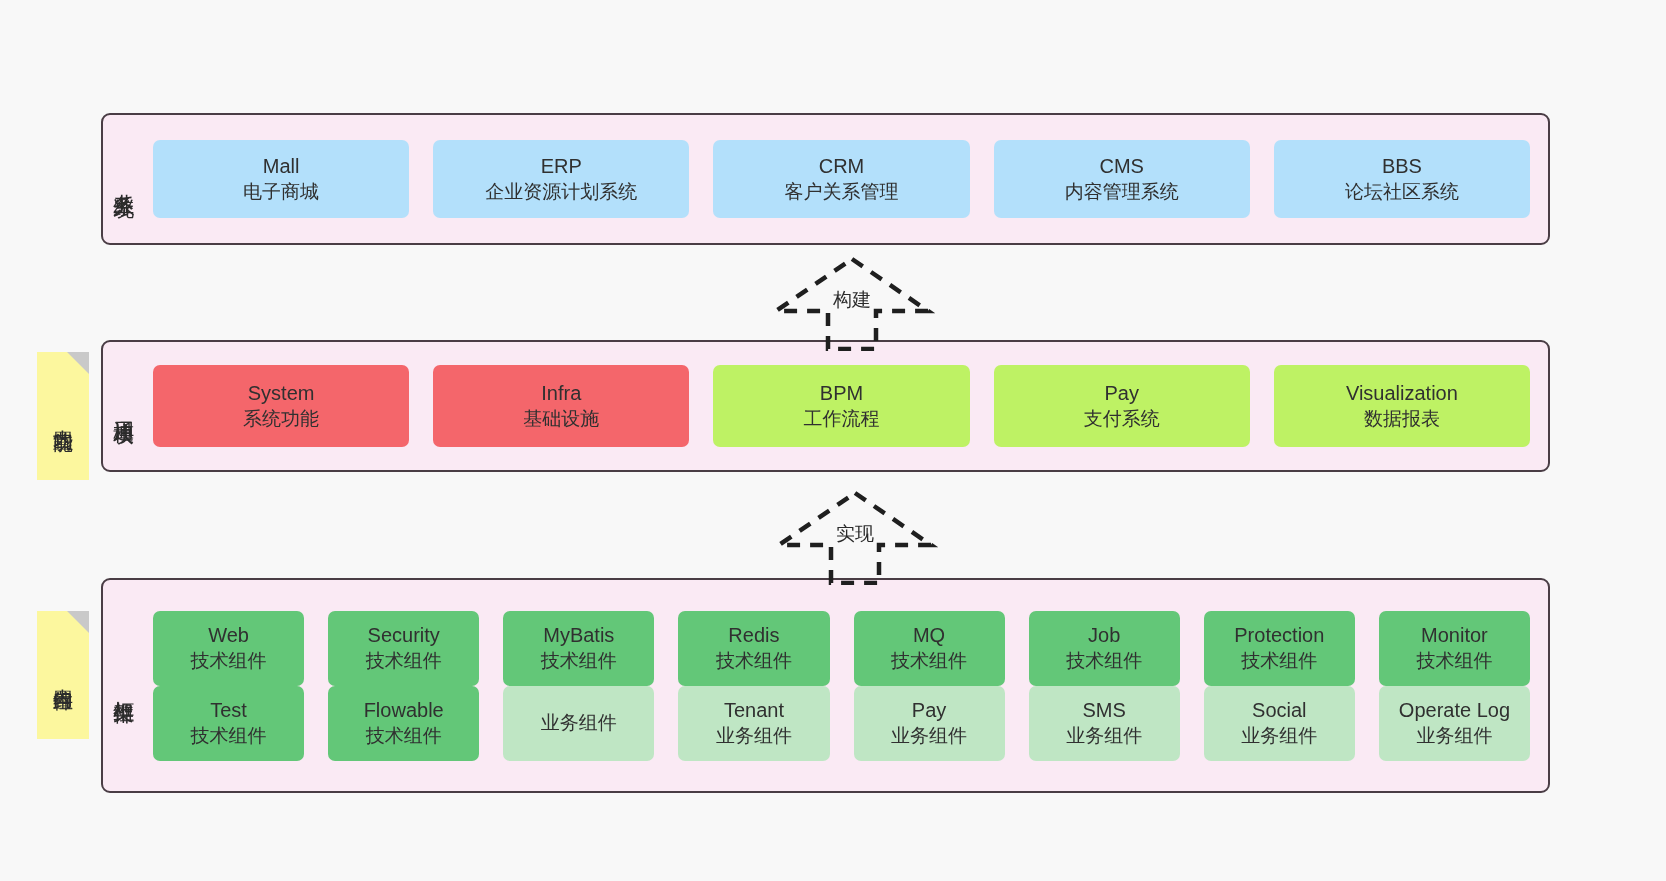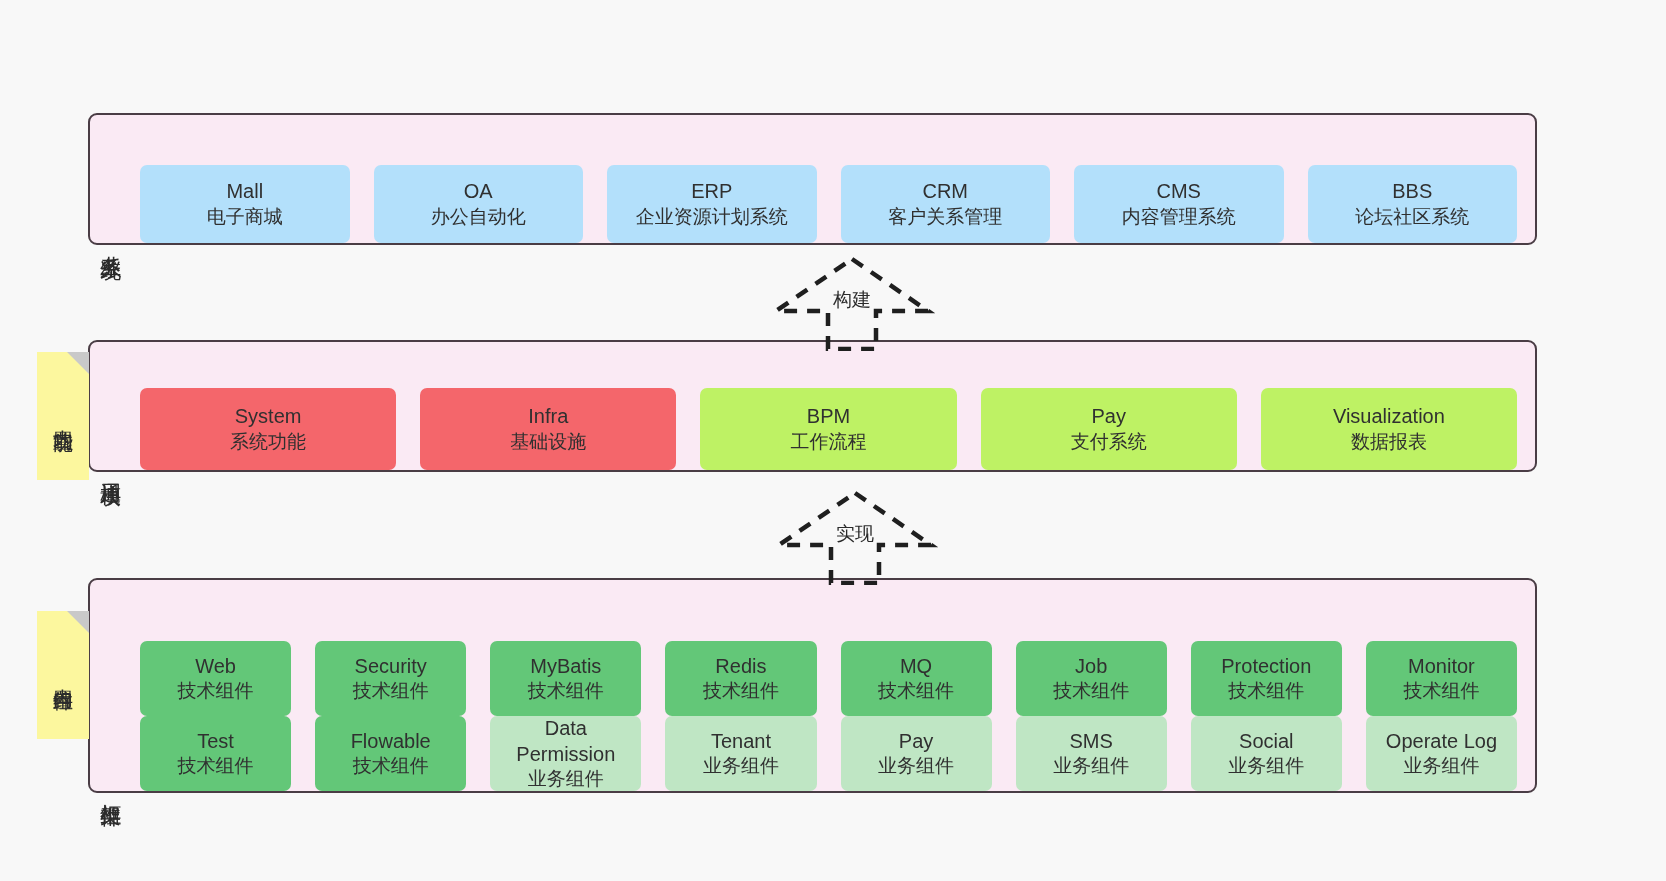--- a/index.html
+++ b/index.html
@@ -21,21 +21,22 @@
   }
 
   
   .section {
     position: absolute;
     box-sizing: border-box;
     background: #faeaf4;
     border: 2px solid #4a3d45;
     border-radius: 9px;
     display: flex;
-    align-items: flex-end;
+    align-items: center;
+    margin-left: 13px;
   }
   .section-label {
     flex: 0 0 auto;
     width: 42px;
     display: flex;
     align-items: center;
     justify-content: center;
     font-size: 21px;
     line-height: 1.22;
     letter-spacing: 1px;
@@ -155,24 +156,20 @@
 
   <div class="section" id="sec-business">
     <div class="section-label">业务系统</div>
     <div class="section-body">
       <div class="row cols6">
         <div class="card c-blue">
           <span class="en">Mall</span>
           <span class="cn">电子商城</span>
         </div>
         <div class="card c-blue">
-          <span class="en">OA</span>
-          <span class="cn">办公自动化</span>
-        </div>
-        <div class="card c-blue">
           <span class="en">ERP</span>
           <span class="cn">企业资源计划系统</span>
         </div>
         <div class="card c-blue">
           <span class="en">CRM</span>
           <span class="cn">客户关系管理</span>
         </div>
         <div class="card c-blue">
           <span class="en">CMS</span>
           <span class="cn">内容管理系统</span>
@@ -275,21 +272,20 @@
       <div class="row cols8">
         <div class="card c-green">
           <span class="en">Test</span>
           <span class="cn">技术组件</span>
         </div>
         <div class="card c-green">
           <span class="en">Flowable</span>
           <span class="cn">技术组件</span>
         </div>
         <div class="card c-lightgreen">
-          <span class="en">Data Permission</span>
           <span class="cn">业务组件</span>
         </div>
         <div class="card c-lightgreen">
           <span class="en">Tenant</span>
           <span class="cn">业务组件</span>
         </div>
         <div class="card c-lightgreen">
           <span class="en">Pay</span>
           <span class="cn">业务组件</span>
         </div>

